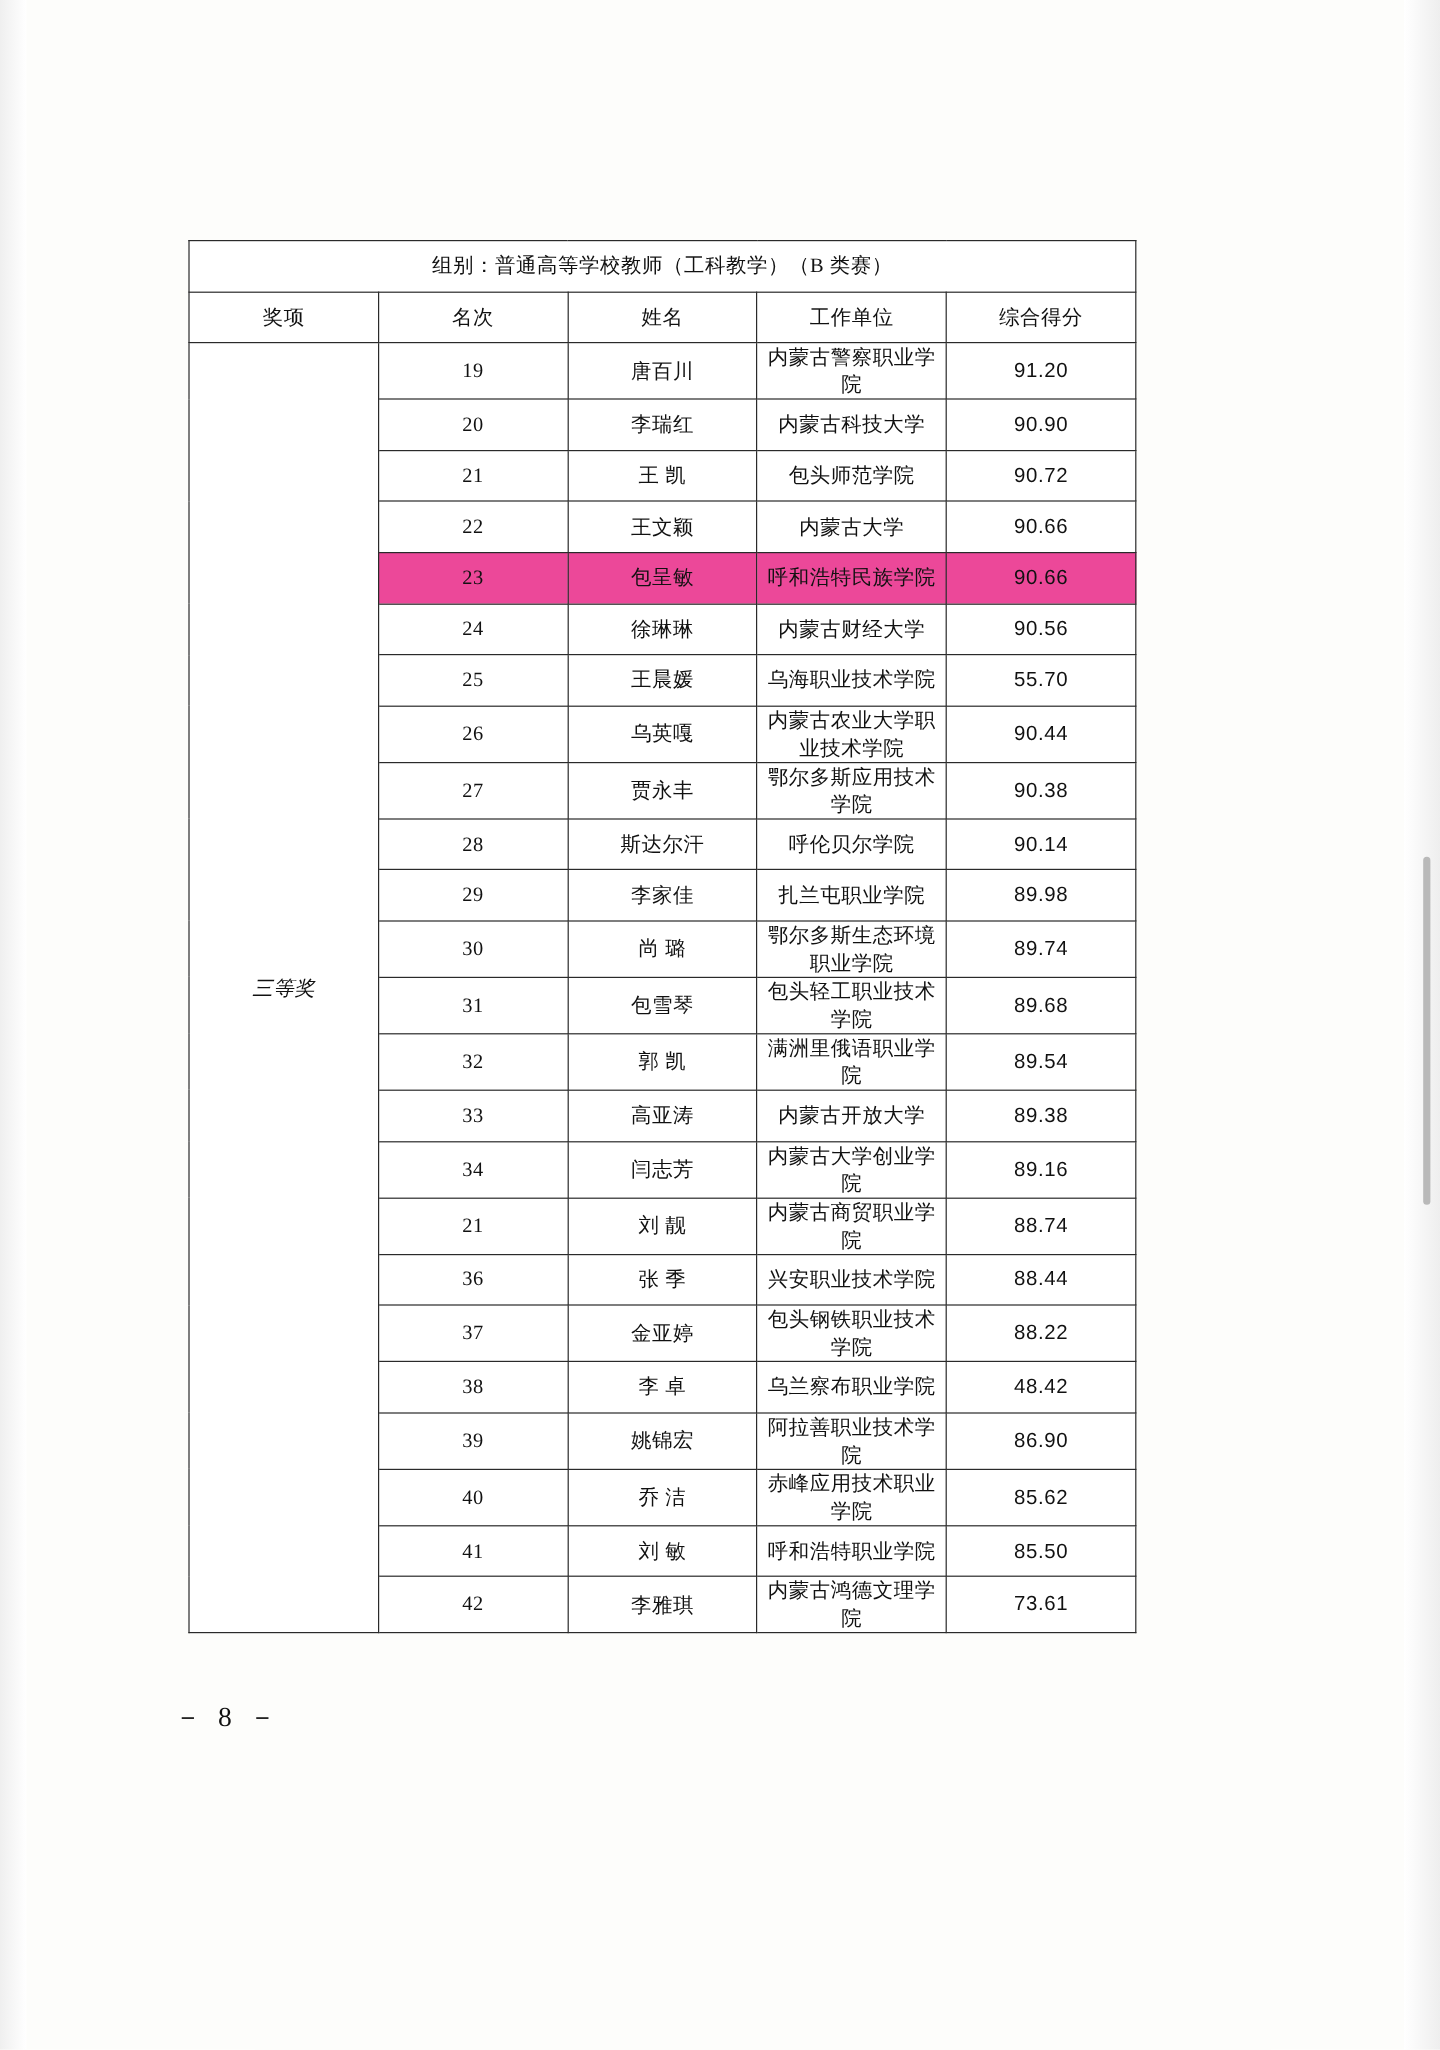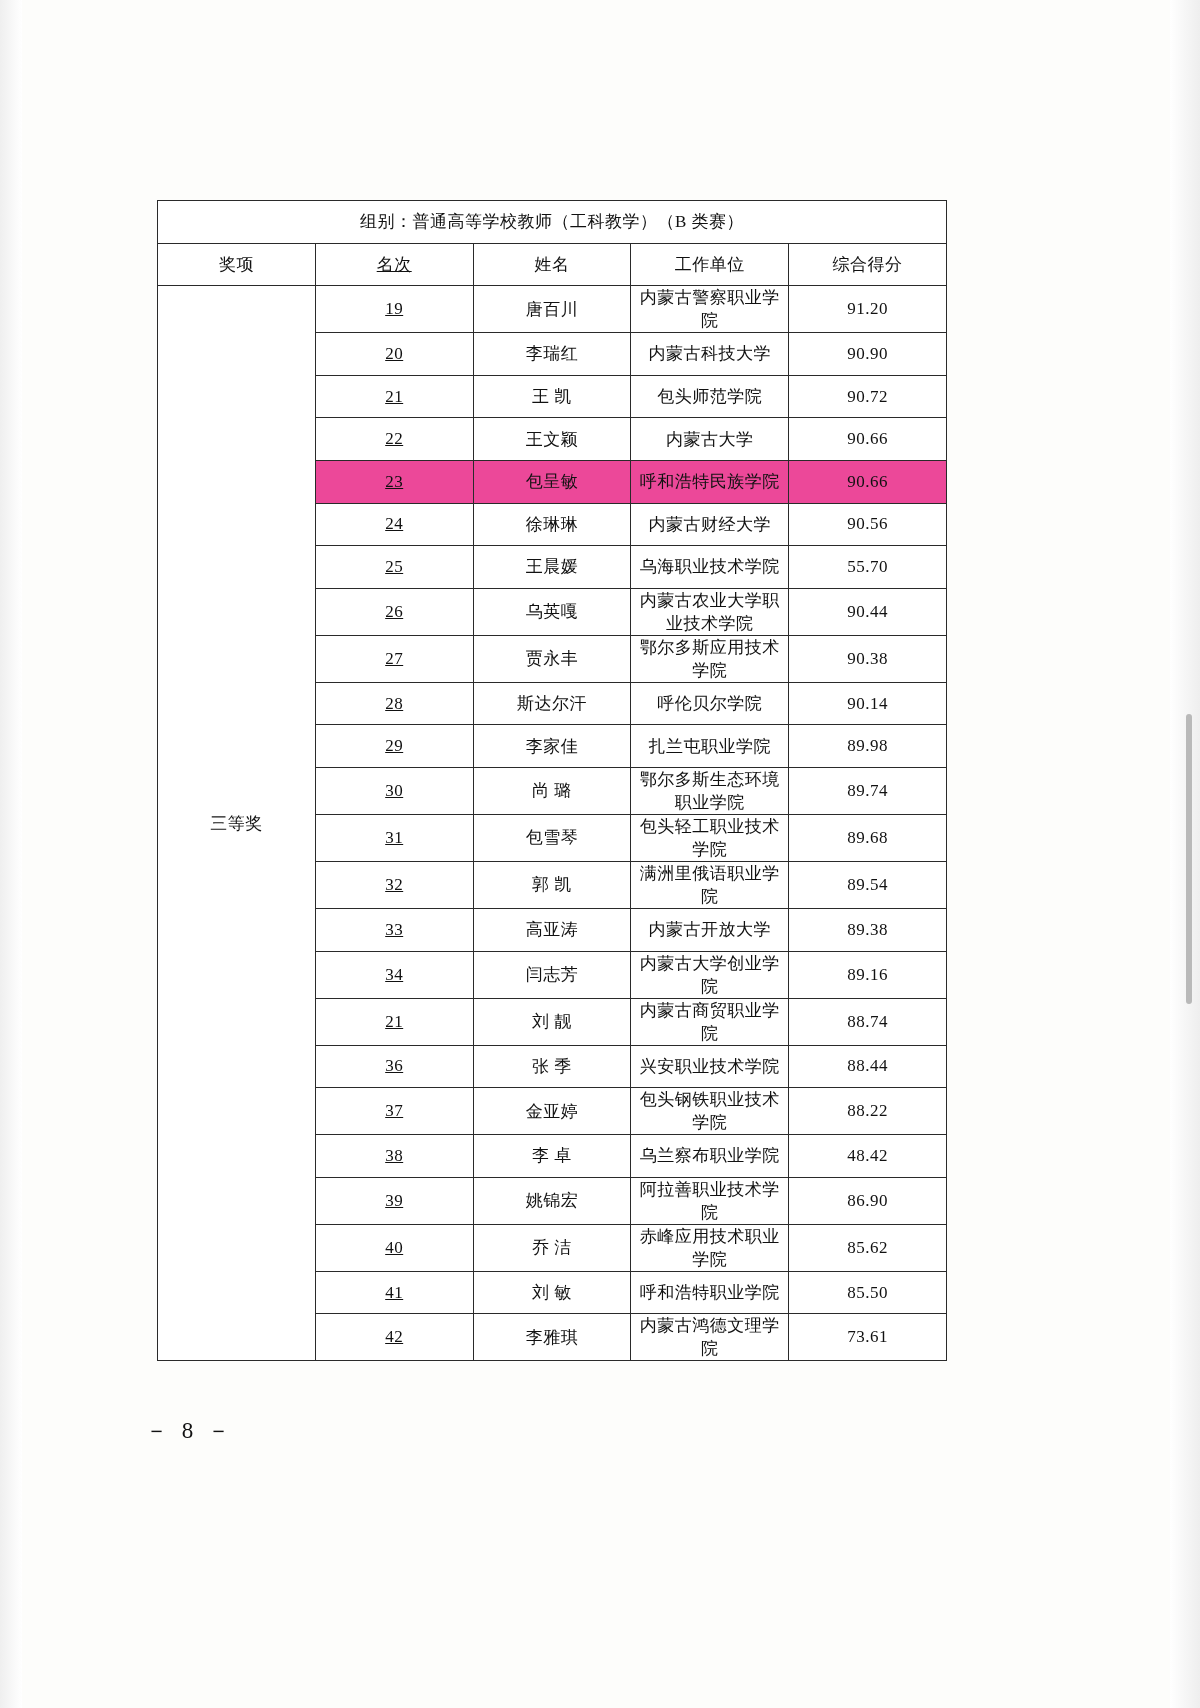--- a/index.html
+++ b/index.html
@@ -54,25 +54,26 @@
   }
   .col-head td {
     height: 36px;
     font-size: 15.5px;
     letter-spacing: 1px;
   }
   .award-cell {
     font-size: 19px;
     letter-spacing: 2px;
     writing-mode: horizontal-tb;
-  }
-  .c-rank { width: 74px; text-decoration: underline; }
+    font-style: italic;
+  }
+  .c-rank { width: 74px; }
   .c-name { width: 140px; font-size: 18px; letter-spacing: 2px; margin-left: 32px; }
   .c-unit { width: 378px; font-size: 18px; letter-spacing: 1px; margin-top: 29px; }
-  .c-score { width: 118px; font-family: Liberation Serif, serif; font-size: 18px; letter-spacing: 1px; }
+  .c-score { width: 118px; font-family: Liberation Sans, sans-serif; font-size: 18px; letter-spacing: 1px; }
   .c-award { width: 80px; }
   tr.highlight td {
     background: #ec4899;
   }
   .page-number {
     position: absolute;
     left: 145px;
     top: 1415px;
     font-size: 23px;
     letter-spacing: 4px;

